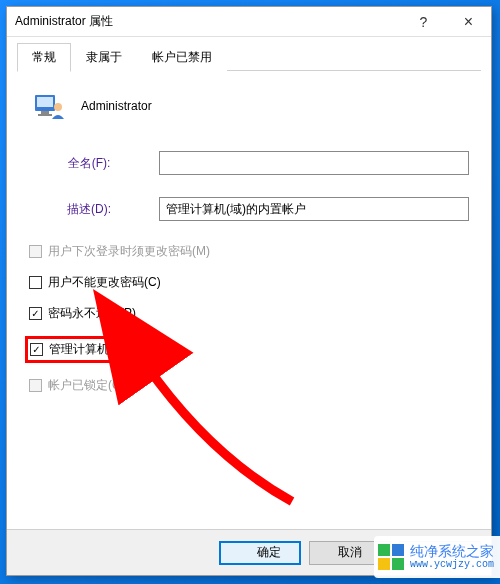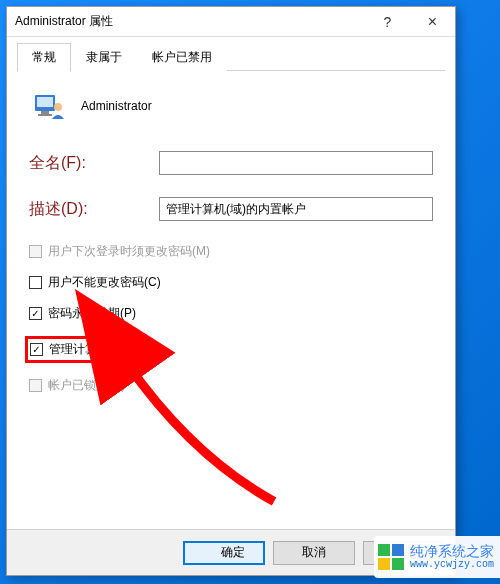--- a/index.html
+++ b/index.html
@@ -15,21 +15,21 @@
   }
   .desktop-bg {
     position: absolute;
     inset: 0;
     background: linear-gradient(135deg, #1a8cff 0%, #0066cc 100%);
   }
   .dialog {
     position: absolute;
     left: 6px;
     top: 6px;
-    width: 450px;
+    width: 486px;
     height: 570px;
     background: #ffffff;
     border: 1px solid #9a9a9a;
     box-shadow: 3px 3px 10px rgba(0,0,0,0.3);
     display: flex;
     flex-direction: column;
   }
   .titlebar {
     height: 30px;
     background: #ffffff;
@@ -105,22 +105,23 @@
     color: #000;
   }
   .form-row {
     display: flex;
     align-items: center;
     margin-bottom: 22px;
     gap: 10px;
   }
   .form-label {
     width: 120px;
-    color: #7f1d1d;
-    font-size: 16px;
+    color: #4c1d95;
+    font-size: 12px;
+    text-align: center;
   }
   .form-input {
     flex: 1;
     height: 24px;
     border: 1px solid #888;
     padding: 2px 6px;
     font-size: 12px;
     font-family: inherit;
   }
   .checks {

